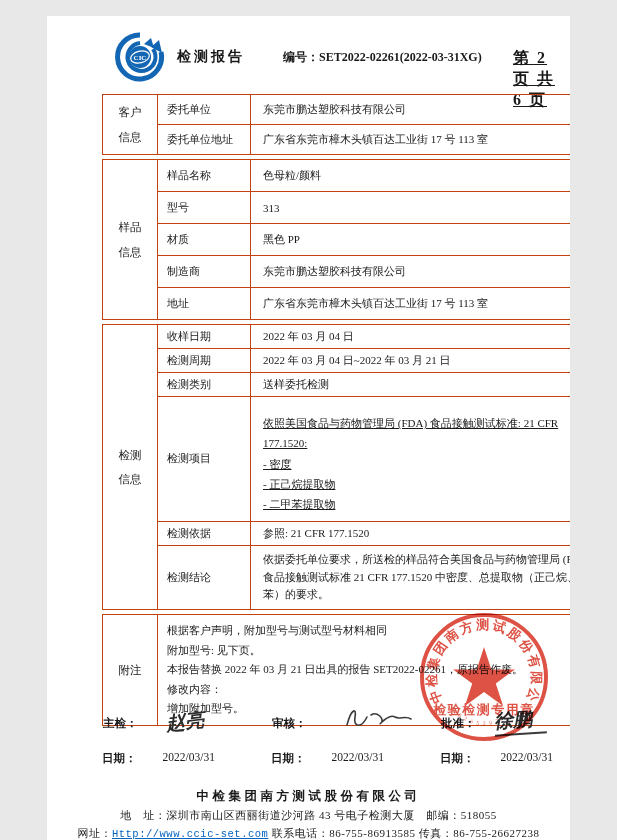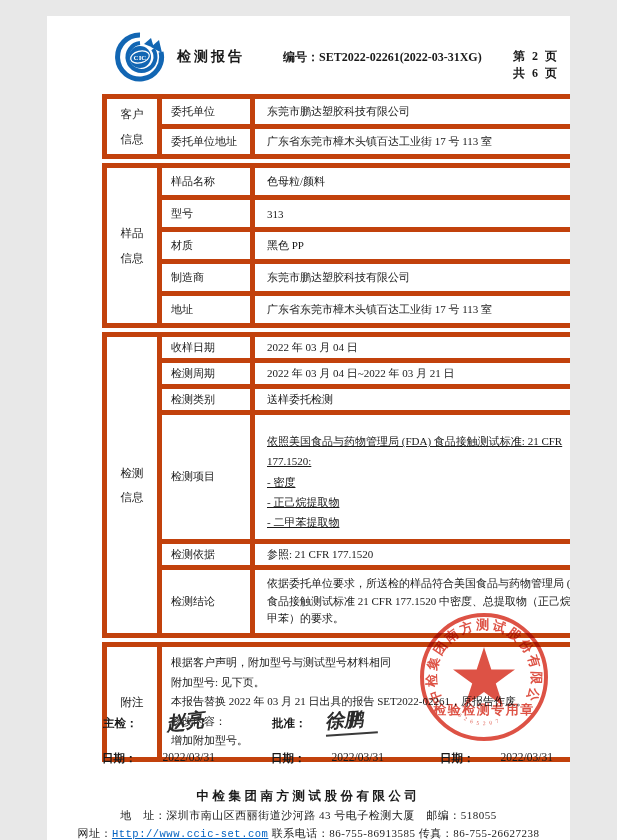--- a/index.html
+++ b/index.html
@@ -6,25 +6,25 @@
   body { background:#e8e8e8; font-family:"Liberation Serif","DejaVu Serif",serif; }
   .page {
     position:relative; width:523px; height:840px; margin:16px auto;
     background:#ffffff; color:#1a1a1a; overflow:hidden;
   }
   
   .hdr { position:absolute; top:14px; left:0; width:100%; height:56px; }
   .logo { position:absolute; left:68px; top:2px; width:50px; height:50px; }
   .hdr-title { position:absolute; left:130px; top:18px; font-size:14px; font-weight:bold; letter-spacing:3px; }
   .hdr-no { position:absolute; left:236px; top:19px; font-size:12px; font-weight:bold; }
-  .hdr-page { position:absolute; left:466px; top:18px; font-size:12px; font-weight:bold; letter-spacing:2px; }
+  .hdr-page { position:absolute; left:466px; top:18px; font-size:16px; font-weight:bold; letter-spacing:2px;text-decoration:underline; }
   
   .tables { position:absolute; left:55px; top:78px; width:508px; }
   table { border-collapse:collapse; width:508px; table-layout:fixed; margin-bottom:4px; }
-  td { border:5px solid #c2410c; font-size:11px; vertical-align:middle; overflow:hidden; }
+  td { border:1px solid #c2410c; font-size:11px; vertical-align:middle; overflow:hidden; }
   col.c1 { width:55px; } col.c2 { width:93px; } col.c3 { width:360px; }
   td.sec { text-align:center; white-space:pre-line; line-height:2.1; font-size:11.5px; }
   td.key { padding-left:9px; }
   td.val { padding:3px 6px 3px 12px; }
   .t1 td { height:30px; }
   .t2 td { height:32px; }
   .t3 td.h { height:24px; }
   td.multi { white-space:pre-line; line-height:1.85; padding-top:16px; padding-bottom:6px;text-decoration:underline; }
   td.wrap { line-height:1.62; padding-top:5px; padding-bottom:5px; }
   .t4 td.note-body { white-space:pre-line; line-height:1.78; padding:6px 6px 6px 9px; height:86px; vertical-align:top; }
@@ -177,20 +177,26 @@
       </tr>
     </tbody>
       </table>
 
   </div>
 
   <div class="sigrow">
     <div class="sigcell">
       <span class="siglabel">主检：</span>
       <span class="signame">赵亮</span>
+    </div>
+    <div class="sigcell">
+      <span class="siglabel">审核：</span>
+      <svg class="scribble" width="78" height="30" viewBox="0 0 78 30">
+        <path d="M10 22 C14 6 20 4 18 14 C16 24 24 26 30 14 M34 12 C40 8 48 16 44 20 C40 24 52 10 58 14 C63 17 68 12 74 16" fill="none" stroke="#3c3c3c" stroke-width="1.6" stroke-linecap="round"></path>
+      </svg>
     </div>
     <div class="sigcell">
       <span class="siglabel">批准：</span>
       <span class="signame xu">徐鹏</span>
     </div>
   </div>
 
   <div class="daterow">
     <div class="datecell">
       <span class="datelabel">日期：</span>

